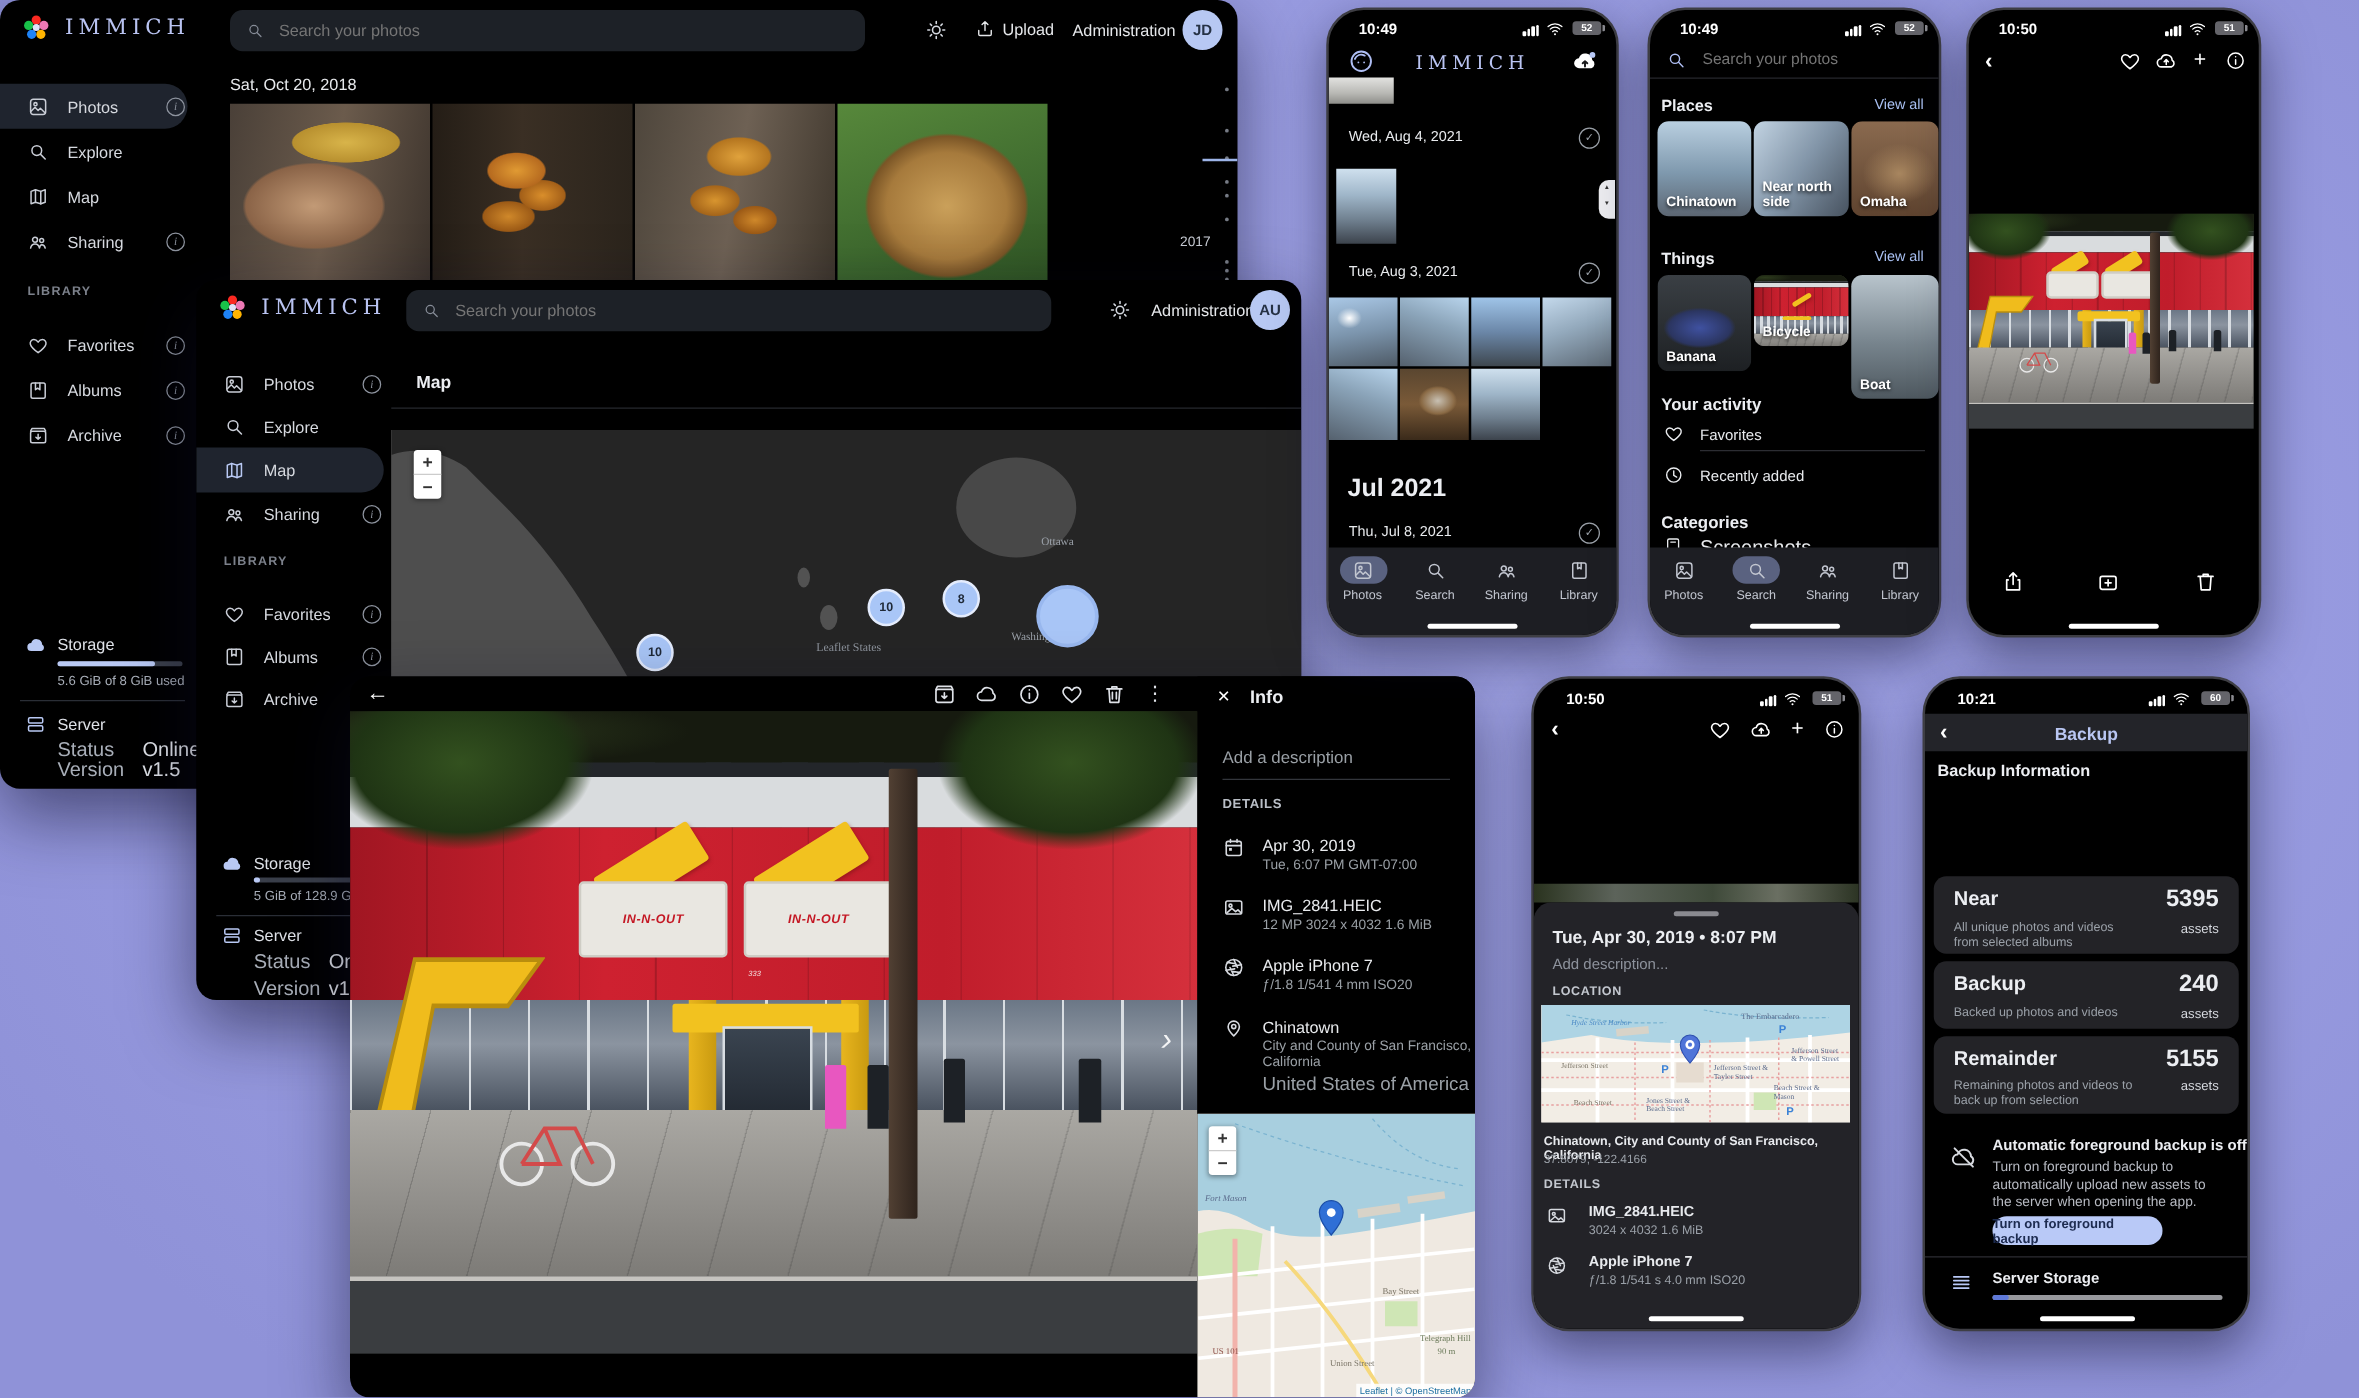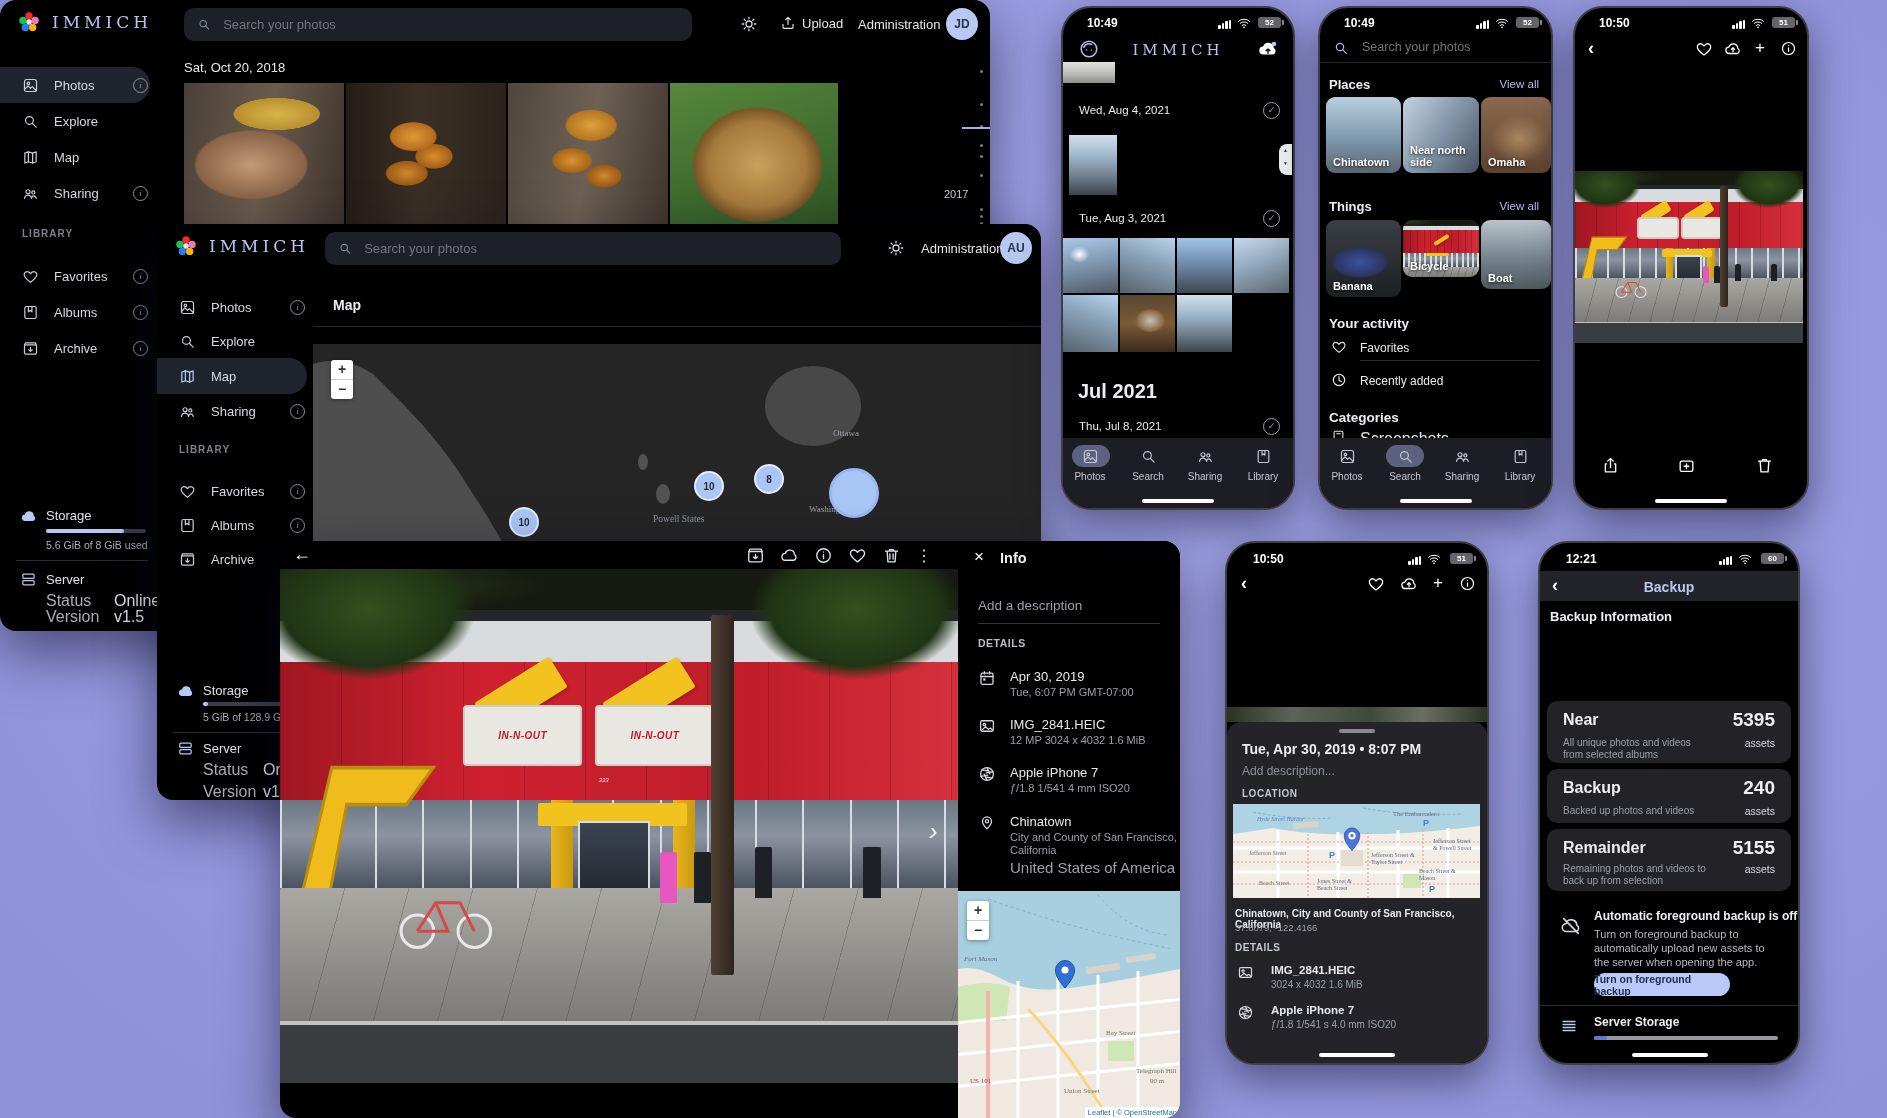--- a/index.html
+++ b/index.html
@@ -351,21 +351,21 @@
             <path d="M475 270 V320"></path>
             <path d="M120 330 H520"></path>
       </g>
     </svg>
     <div class="mapzoom" style="left:18px;top:16px">
       <div>+</div>
       <div>−</div>
     </div>
     <div class="mlbl" style="left:520px;top:84px;color:#9aa0a8;font-size:9px">Ottawa</div>
     <div class="mlbl" style="left:496px;top:160px;color:#9aa0a8;font-size:9px">Washington</div>
-    <div class="mlbl" style="left:340px;top:170px;color:#8d939b;font-size:9.5px">Powell States</div>
+    <div class="mlbl" style="left:340px;top:170px;color:#8d939b;font-size:9.5px">Leaflet States</div>
     <div class="mkr" style="left:196px;top:163px;width:26px;height:26px;font-size:10px">10</div>
     <div class="mkr" style="left:381px;top:127px;width:26px;height:26px;font-size:10px">10</div>
     <div class="mkr" style="left:441px;top:120px;width:26px;height:26px;font-size:10px">8</div>
     <div class="mkr cty4" style="left:516px;top:124px;width:44px;height:44px;border:3px solid #99b8ef"></div>
   </div>
 </section>
 
 <section class="w" style="left:280px;top:541px;width:900px;height:577px;z-index:30">
   <div class="abs" style="left:10px;top:3px;color:#fff;font-size:18px;width:24px;height:24px;text-align:center">←</div>
   <div class="abs" style="left:466px;top:5px;display:flex;gap:15px;color:#dfe2e8">
@@ -630,21 +630,21 @@
           <i class="sky"></i>
           <i class="bld"></i>
           <i class="red" style="height:40%"></i>
           <i class="arr" style="left:40%;width:22%;top:32%"></i>
           <i class="glass" style="top:58%;height:24%"></i>
           <i class="awn" style="top:58%;left:30%;width:30%;height:6%"></i>
           <i class="walk" style="top:82%;height:18%"></i>
         </div>
     <span class="cap">Bicycle</span>
   </div>
-  <div class="pcard thg3" style="left:161px;top:212px;width:70px;height:69px">
+  <div class="pcard thg3" style="left:161px;top:212px;width:70px;height:99px">
         <span class="cap">Boat</span>
       </div>
 
   <div class="abs h-b" style="left:9px;top:308px;font-size:13.5px">Your activity</div>
   <svg class="ic abs" style="left:11px;top:331px;color:#e8eaed" width="16" height="16" viewBox="0 0 24 24">
         <path d="M12 20C7.5 16.7 4.3 13.6 3.3 10.7 2.4 8 4.3 5 7.2 5c1.9 0 3.4 1 4.8 3 1.4-2 2.9-3 4.8-3 2.9 0 4.8 3 3.9 5.7-1 2.9-4.2 6-8.7 9.3z"></path>
       </svg>
   <div class="abs" style="left:40px;top:333px;font-size:12px;color:#e8eaed">Favorites</div>
   <div class="abs" style="left:40px;top:352px;width:180px;border-top:1px solid #2c2d33"></div>
   <svg class="ic abs" style="left:11px;top:364px;color:#e8eaed" width="16" height="16" viewBox="0 0 24 24">
@@ -861,21 +861,21 @@
           <circle cx="12" cy="12" r="8.5"></circle>
           <path d="M12 3.5 16 12M20.2 9 11 10.5M19 17.5 9.8 16M12 20.5 8 12M3.8 15 13 13.5M5 6.5l9.2 1.5"></path>
         </svg>
     <div class="abs" style="left:44px;top:282px;font-size:11.5px;color:#e8eaee;font-weight:bold">Apple iPhone 7</div>
     <div class="abs" style="left:44px;top:297px;font-size:10px;color:#9aa0a8">ƒ/1.8  1/541 s  4.0 mm  ISO20</div>
   </div>
   <div class="homebar" style="left:92px;bottom:6px;width:76px"></div>
 </section>
 
 <section class="phone" style="left:1538px;top:541px;width:258px;height:520px;z-index:40">
-  <div class="statustime" style="left:26px;top:9px">12:21</div>
+  <div class="statustime" style="left:26px;top:9px">10:21</div>
   <div class="sbars" style="right:66px;top:13px;height:9px">
         <i style="height:4px"></i>
         <i style="height:6px"></i>
         <i style="height:8px"></i>
         <i style="height:9px"></i>
       </div>
   <svg class="ic abs" style="right:46px;top:10px;color:#fff" width="14" height="12" viewBox="0 0 24 20">
         <path d="M2.5 7a14 14 0 0 1 19 0M5.5 10.5a9.5 9.5 0 0 1 13 0M8.7 14a5 5 0 0 1 6.6 0"></path>
         <circle cx="12" cy="17.5" r="1.4" fill="currentColor" stroke="none"></circle>
       </svg>

